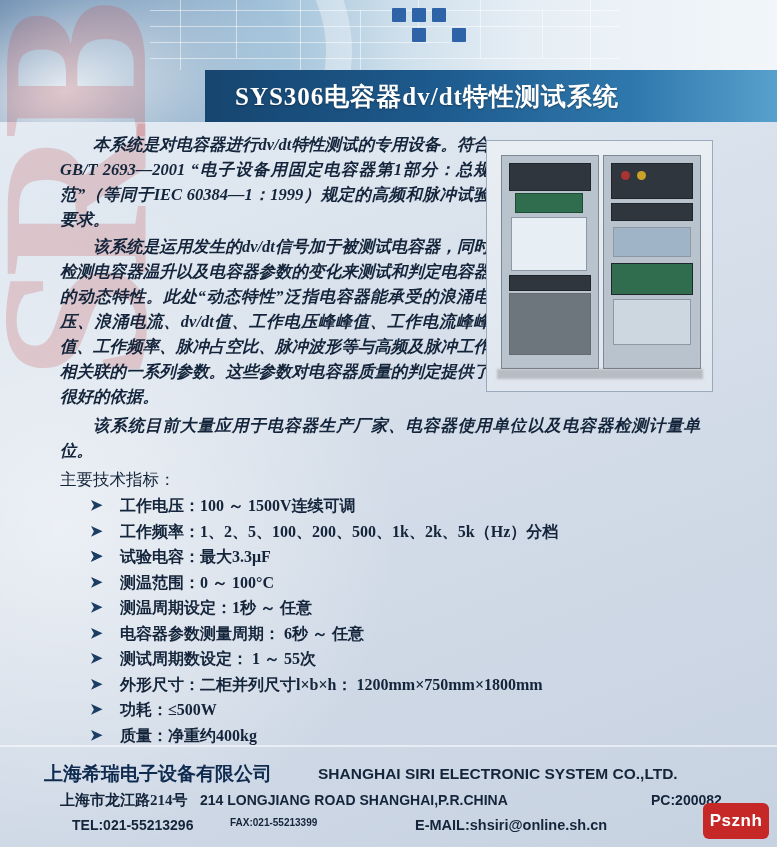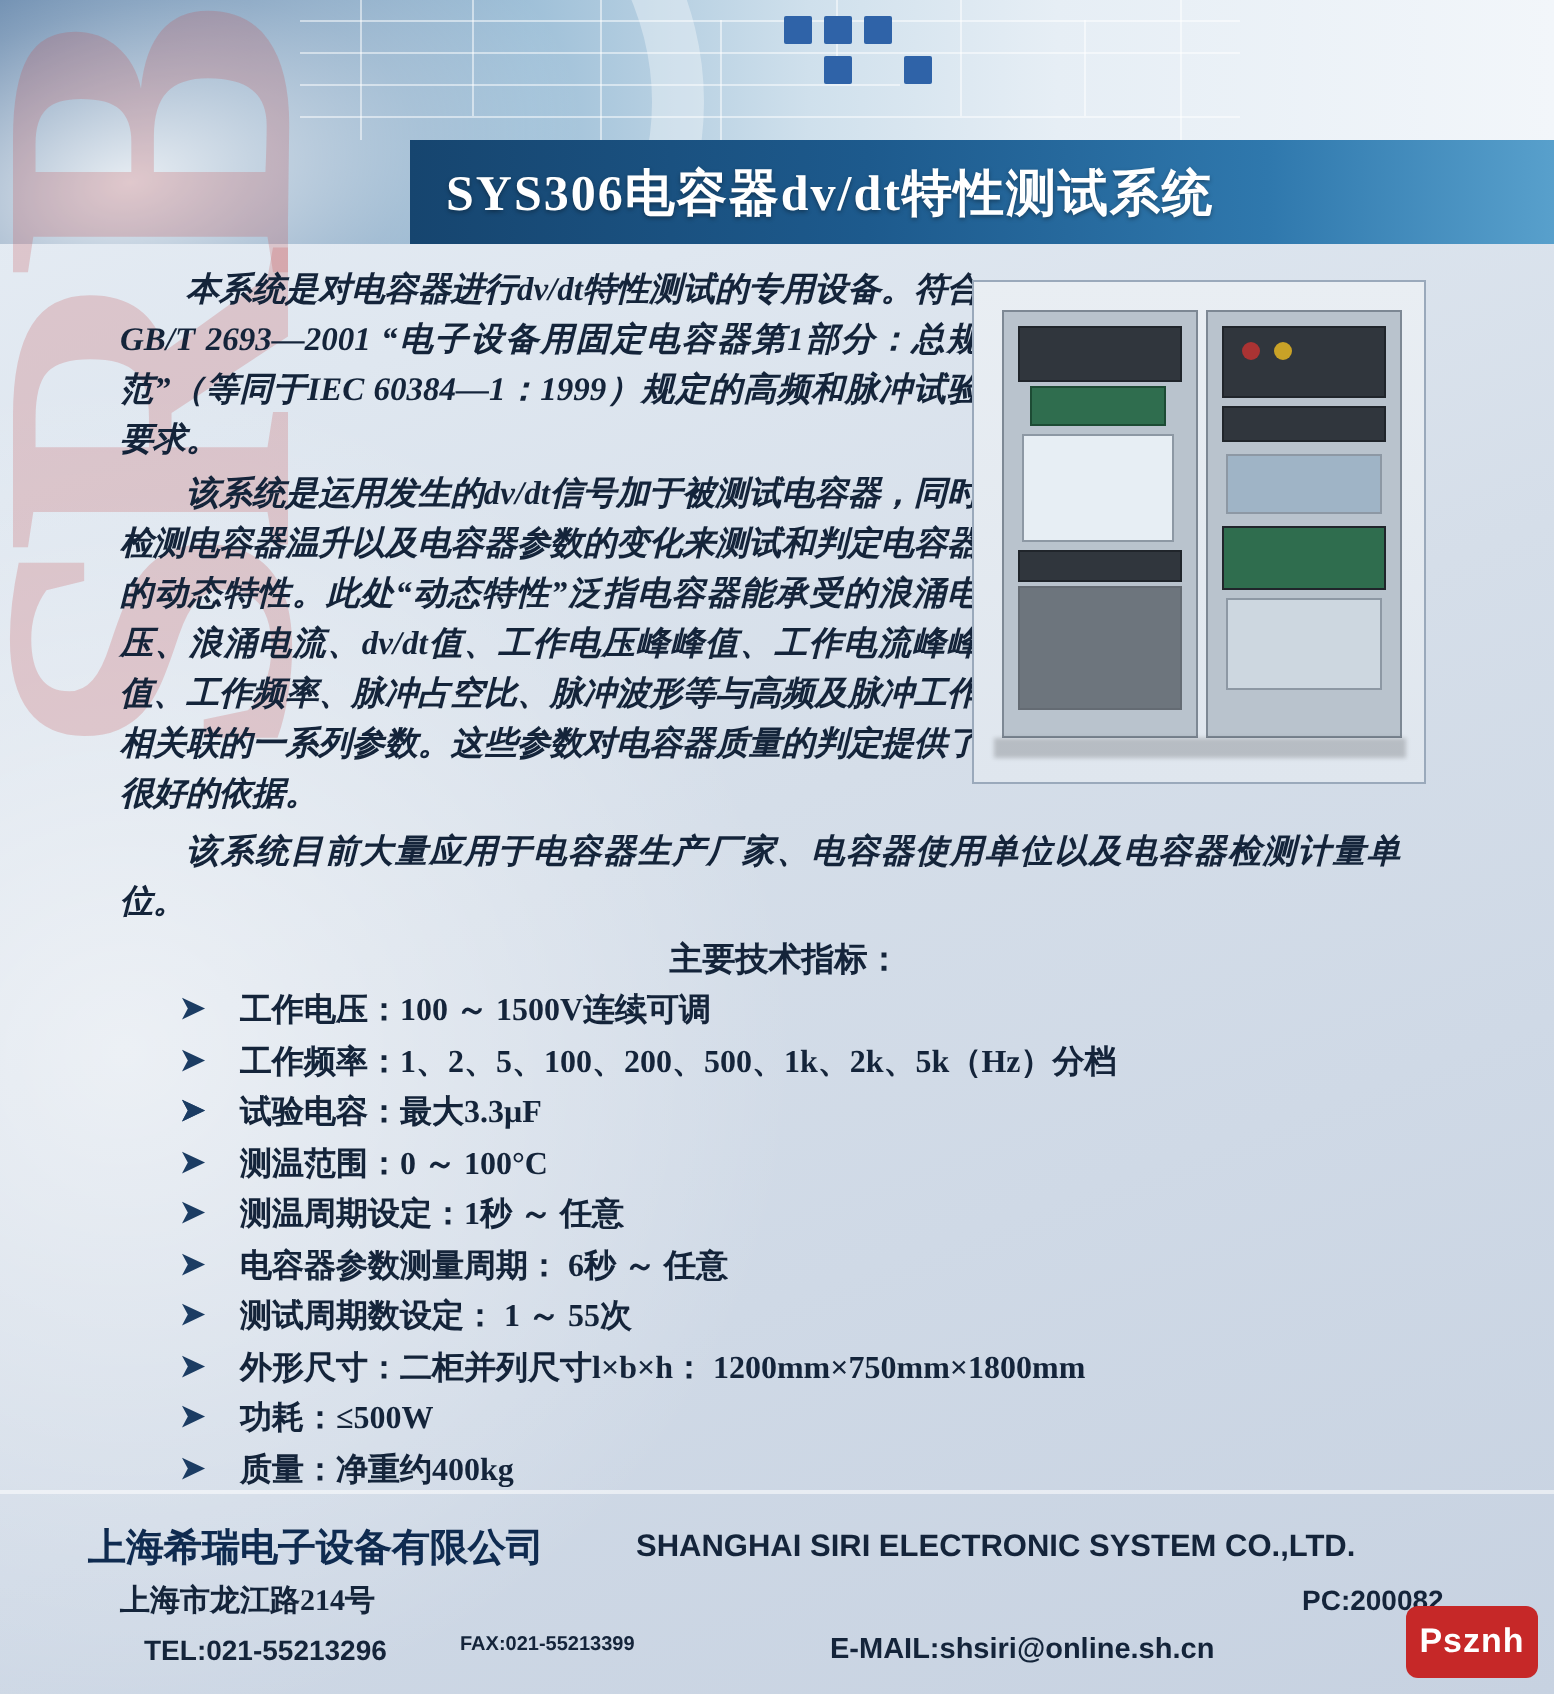--- a/index.html
+++ b/index.html
@@ -35,21 +35,21 @@
   .grid-lines{position:absolute;left:150px;top:0;width:470px;height:122px;}
   .grid-lines i{position:absolute;background:rgba(255,255,255,0.5);}
   .chip{position:absolute;background:#2f63a8;border-radius:1px;}
   .titlebar{
     position:absolute;left:205px;top:70px;width:572px;height:52px;
     background:linear-gradient(90deg,#16456f 0%,#1d5a8d 40%,#2f78ad 75%,#58a0cc 100%);
     display:flex;align-items:center;
   }
   .titlebar .txt{
     color:#ffffff;font-weight:bold;font-size:25px;letter-spacing:1px;
-    padding-left:18px;text-shadow:0 1px 2px rgba(0,0,0,.35);
+    padding-left:30px;text-shadow:0 1px 2px rgba(0,0,0,.35);
     font-family:"Liberation Serif", serif;
   }
   
   .wm{
     position:absolute;left:-10px;top:380px;
     font-size:210px;line-height:0.8;font-weight:bold;
     color:rgba(196,70,70,0.22);
     font-family:"Liberation Serif", serif;
     transform:rotate(-90deg);transform-origin:left top;
     letter-spacing:-14px;
@@ -78,21 +78,21 @@
   .cabL{left:14px;top:14px;width:96px;height:212px;}
   .cabR{left:116px;top:14px;width:96px;height:212px;}
   .scr{position:absolute;background:#e7eef4;border:1px solid #8d98a4;}
   .grn{position:absolute;background:#2f6d4e;border:1px solid #1d4b34;}
   .red{position:absolute;background:#a33;border-radius:50%;}
   .blk{position:absolute;background:#30363d;border:1px solid #20252b;}
   .foot-shadow{position:absolute;left:10px;top:228px;width:206px;height:10px;background:rgba(0,0,0,0.18);filter:blur(1px);}
   
   .spec-title{
     font-family:"Liberation Serif", serif;
-    font-size:16.5px;font-weight:700;margin:6px 0 2px 0;color:#14243a;text-align:center;
+    font-size:16.5px;font-weight:400;margin:6px 0 2px 0;color:#14243a;
   }
   .spec{list-style:none;margin:0;padding:0;}
   .spec li{
     font-family:"Liberation Serif", serif;
     font-size:16px;line-height:25.5px;color:#14243a;font-weight:600;
     padding-left:60px;position:relative;white-space:nowrap;
   }
   .spec li .arrow{
     position:absolute;left:30px;top:0;color:#1b3c63;font-size:15px;
   }
@@ -203,20 +203,21 @@
       <li><span class="arrow">➤</span><span>功耗：≤500W</span></li>
       <li><span class="arrow">➤</span><span>质量：净重约400kg</span></li>
     </ul>
   </div>
 
   <div class="hr-deco"></div>
   <div class="footer">
     <div class="f-cn">上海希瑞电子设备有限公司</div>
     <div class="f-en">SHANGHAI SIRI ELECTRONIC SYSTEM CO.,LTD.</div>
     <div class="f-addr-cn">上海市龙江路214号</div>
+    <div class="f-addr-en">214 LONGJIANG ROAD SHANGHAI,P.R.CHINA</div>
     <div class="f-pc">PC:200082</div>
     <div class="f-tel">TEL:021-55213296</div>
     <div class="f-fax">FAX:021-55213399</div>
     <div class="f-mail">E-MAIL:shsiri@online.sh.cn</div>
     <div class="badge">Psznh</div>
   </div>
 
 </div>
 
 </body></html>

